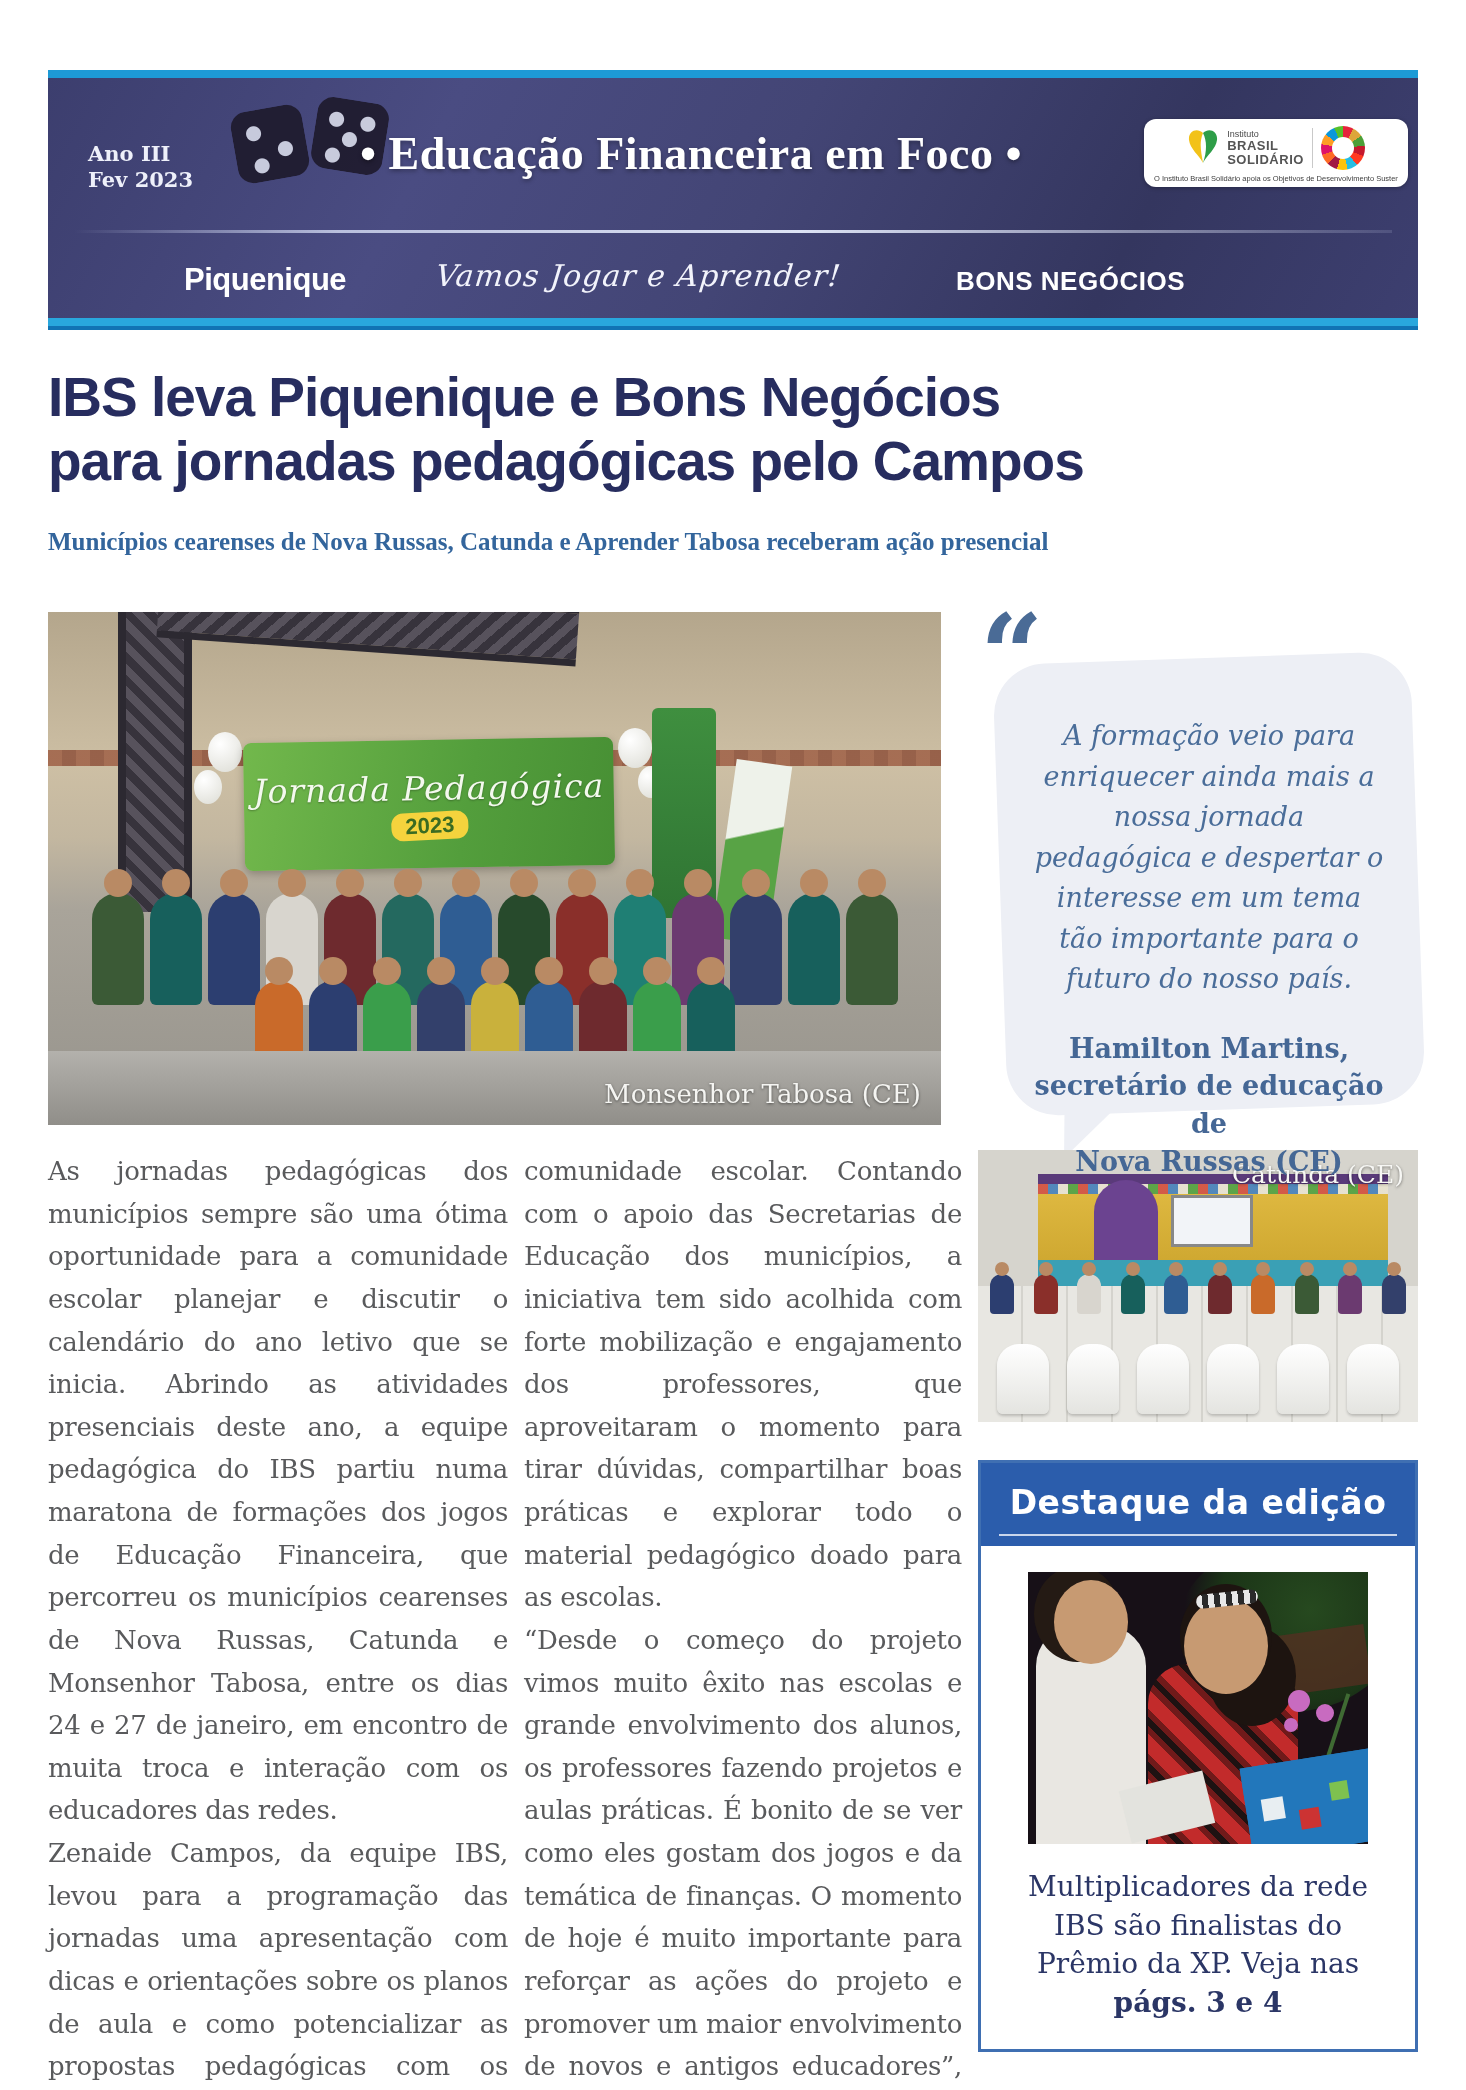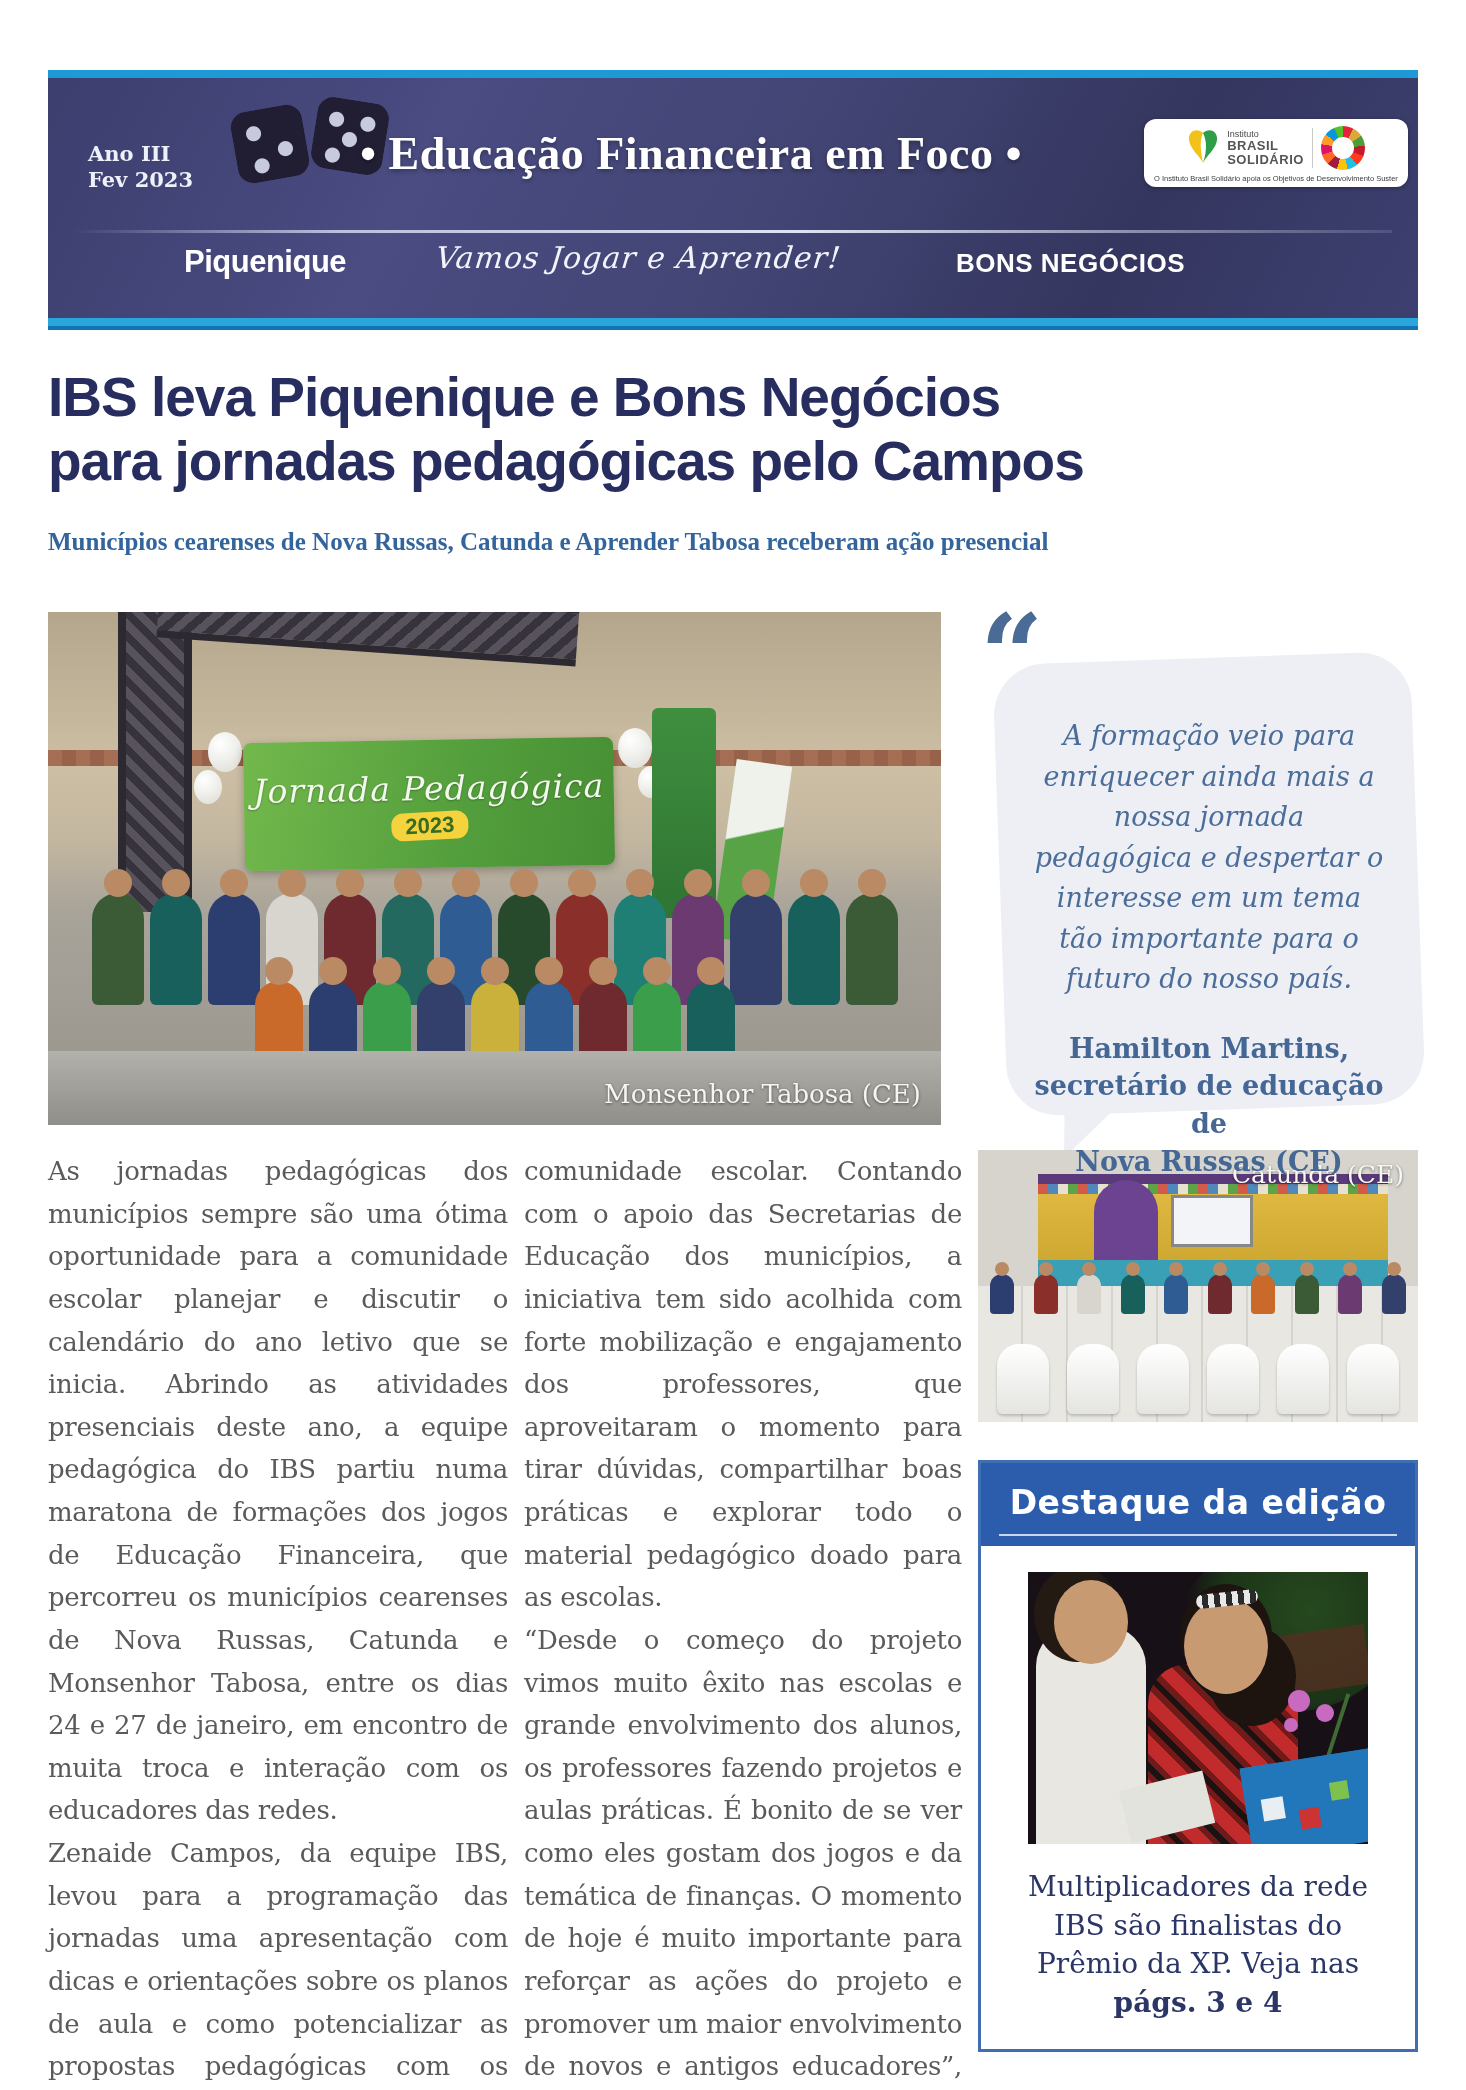--- a/index.html
+++ b/index.html
@@ -31,21 +31,21 @@
   .ibs-text{font-family:"Liberation Sans",sans-serif;color:#4a4a4a;line-height:1.02;}
   .ibs-text .t1{font-size:9px;display:block;}
   .ibs-text .t2,.ibs-text .t3{font-size:13px;font-weight:bold;letter-spacing:.5px;display:block;color:#555;}
   .logo-divider{width:1px;height:40px;background:#c9c9c9;}
   .sdg-wheel{width:44px;height:44px;border-radius:50%;position:relative;
     background:conic-gradient(#e5243b 0 28deg,#dda63a 28deg 56deg,#4c9f38 56deg 84deg,#c5192d 84deg 112deg,#ff3a21 112deg 140deg,#26bde2 140deg 168deg,#fcc30b 168deg 196deg,#a21942 196deg 224deg,#fd6925 224deg 252deg,#dd1367 252deg 280deg,#fd9d24 280deg 308deg,#0a97d9 308deg 336deg,#56c02b 336deg 360deg);}
   .sdg-wheel::after{content:"";position:absolute;inset:11px;border-radius:50%;background:#ffffff;}
   .logo-caption{font-family:"Liberation Sans",sans-serif;font-size:7.5px;color:#3d3d3d;text-align:center;margin-top:4px;white-space:nowrap;overflow:hidden;}
   .mast-rule{position:absolute;left:26px;right:26px;top:152px;height:3px;
     background:linear-gradient(90deg,rgba(205,212,238,0) 0%,rgba(205,212,238,.85) 20%,#dde3f5 55%,rgba(205,212,238,.15) 100%);}
-  .mast-row2{position:absolute;left:0;right:0;top:148px;height:82px;}
+  .mast-row2{position:absolute;left:0;right:0;top:166px;height:82px;}
   .nav-left{position:absolute;left:136px;top:18px;color:#fff;font-family:"Liberation Sans",sans-serif;font-weight:bold;font-size:31px;letter-spacing:-.5px;}
   .nav-tagline{position:absolute;left:388px;top:14px;color:#f2f3fb;font-family:"DejaVu Serif",serif;font-style:italic;font-size:30px;letter-spacing:1px;transform:skewX(-6deg);}
   .nav-right{position:absolute;left:908px;top:22px;color:#fff;font-family:"Liberation Sans",sans-serif;font-weight:bold;font-size:26px;letter-spacing:.5px;}
 
   
   .headline{position:absolute;left:48px;top:366px;width:1370px;color:#272d5f;
     font-family:"Liberation Sans",sans-serif;font-weight:bold;font-size:55px;line-height:1.16;letter-spacing:-1px;}
   .subtitle{position:absolute;left:48px;top:528px;width:1370px;color:#33659c;
     font-family:"Liberation Serif",serif;font-weight:bold;font-size:25px;}
 

